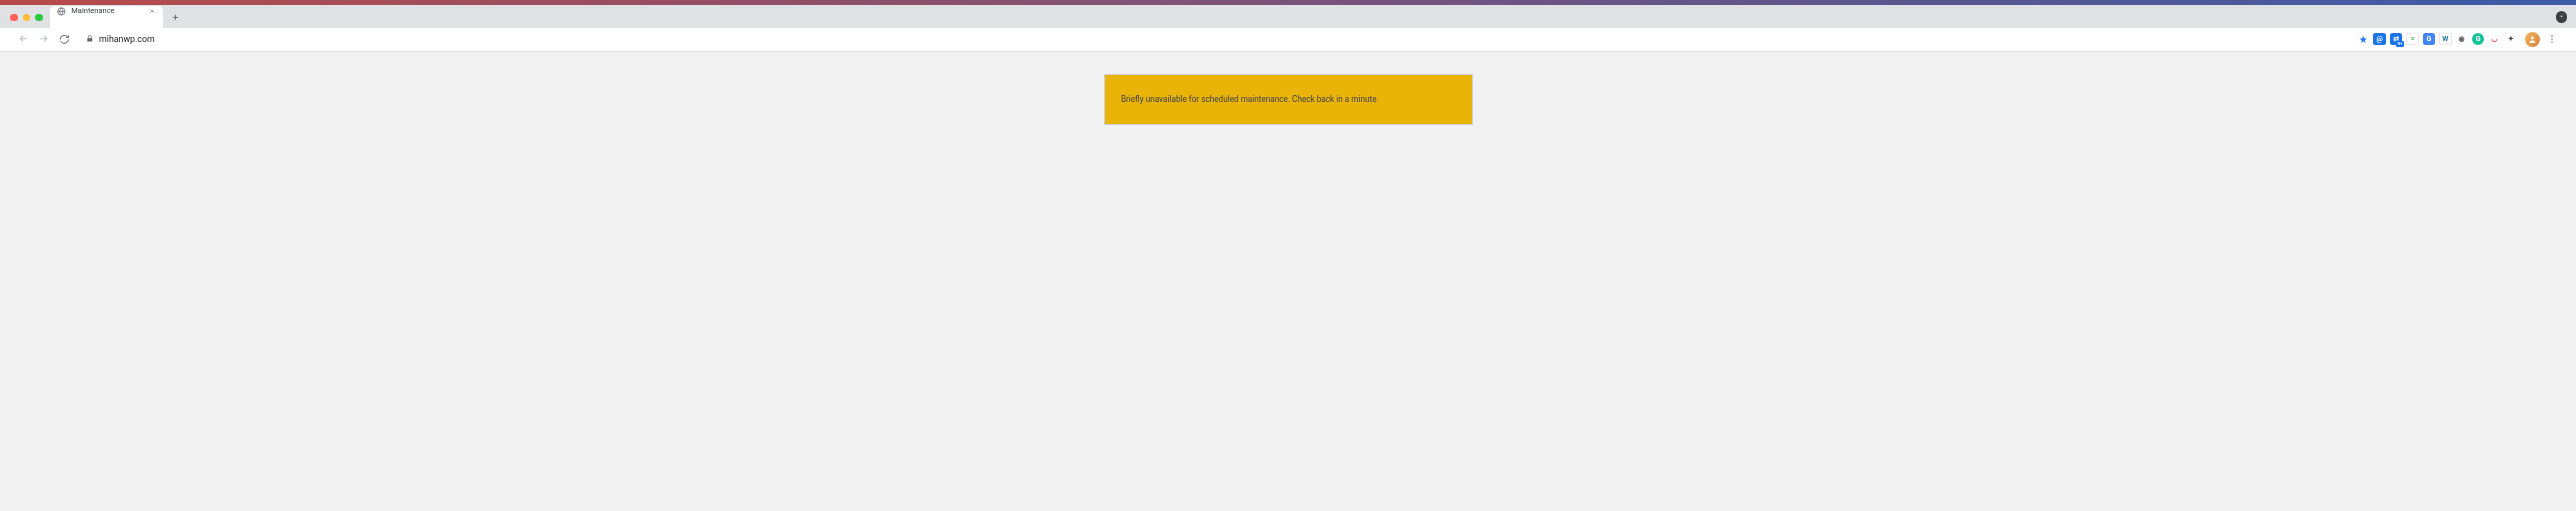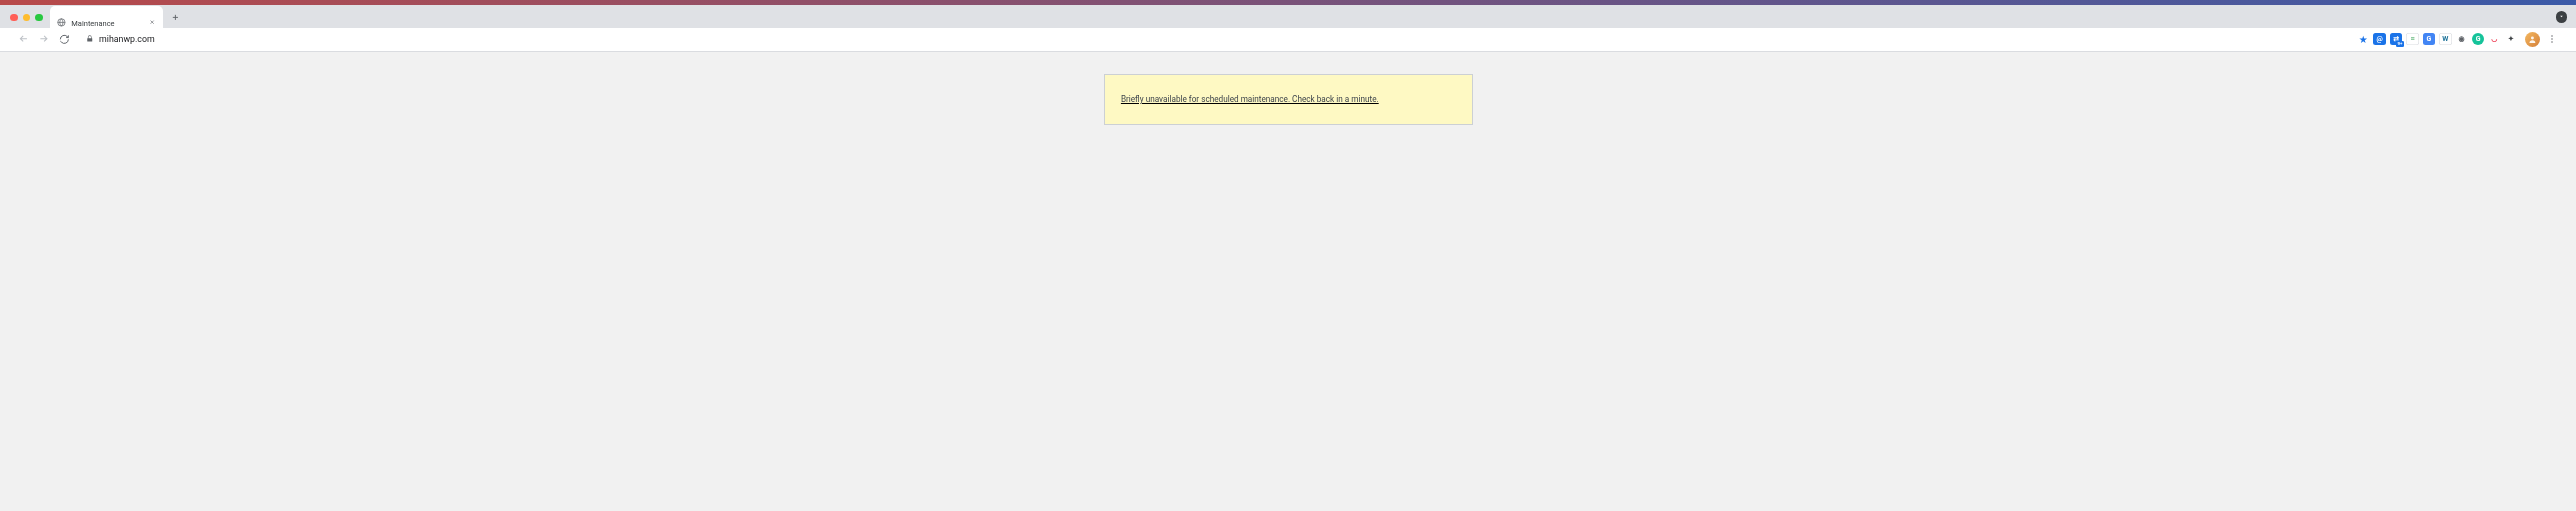--- a/index.html
+++ b/index.html
@@ -39,21 +39,21 @@
     .tl-close { background: #ff5f57; }
     .tl-min { background: #febc2e; }
     .tl-max { background: #28c840; }
 
     .tab {
       background: #fff;
       height: 21.4px;
       min-width: 113px;
       border-radius: 5px 5px 0 0;
       display: flex;
-      align-items: flex-end;
+      align-items: flex-start;
       padding: 0 6.3px;
       gap: 5px;
       font-size: 7.5px;
       color: #3c4043;
       position: relative;
     }
     .tab .favicon {
       width: 10px; height: 10px;
       display: flex; align-items: center; justify-content: center;
       color: #5f6368;
@@ -143,25 +143,24 @@
     .content {
       background: #f1f1f1;
       width: 100%;
       height: calc(100vh - 52px);
       padding-top: 22.6px;
       display: flex;
       justify-content: center;
       align-items: flex-start;
     }
     .maintenance-box {
-      background: #fef9c3;
+      background: #eab308;
       border: 0.6px solid #ccd0d4;
       width: 369px;
       padding: 17.6px 16.4px 19px 16.4px;
-      text-decoration: underline;
     }
     .maintenance-box p {
       font-size: 8.2px;
       color: #3c434a;
       line-height: 1.5;
     }
 
     svg { display: block; }
   </style>
 </head>

